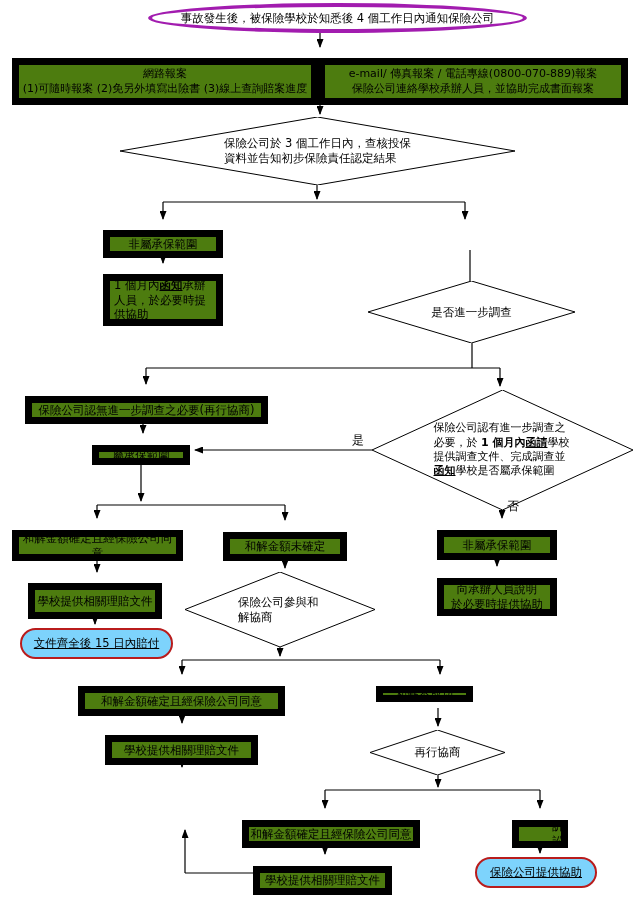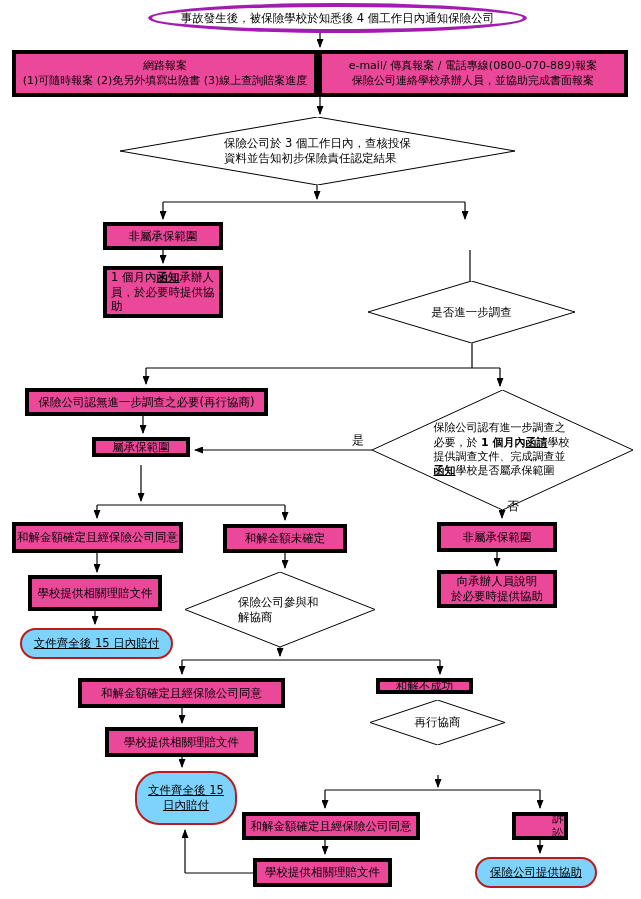--- a/index.html
+++ b/index.html
@@ -3,21 +3,21 @@
 <meta charset="utf-8">
 <style>
   html,body{margin:0;padding:0;background:#ffffff;}
   #canvas{
     position:relative;width:641px;height:899px;background:#ffffff;
     font-family:"DejaVu Sans","Liberation Sans",sans-serif;
     font-size:11.5px;color:#000;line-height:1.3;
   }
   .node{position:absolute;display:flex;align-items:center;justify-content:center;
         text-align:center;box-sizing:border-box;}
-  .rect{border:4px solid #000000;background:#ec4899;}
+  .rect{border:7px solid #000000;background:#4d7c0f;margin-top:8px;}
   .ellipse{border:4px solid #a21caf;border-radius:50%;background:#fff;}
   .stadium{border:2px solid #b91c1c;background:#7dd3fc;text-decoration:underline;}
   .diamond{background:transparent;border:none;}
   .diamond svg{position:absolute;left:0;top:0;}
   .diamond .txt{position:relative;z-index:1;}
   .l{display:block;}
   .left{text-align:left;}
   .bu{font-weight:bold;text-decoration:underline;}
   .b{font-weight:bold;}
   .nowrap{white-space:nowrap;}
@@ -182,33 +182,27 @@
   </div>
 
   <div class="node rect" style="left:376px;top:678px;width:97px;height:16px;">
     <span>和解不成功</span>
   </div>
 
   <div class="node rect" style="left:105px;top:727px;width:153px;height:30px;">
     <span>學校提供相關理賠文件</span>
   </div>
 
-  <div class="node diamond" style="left:370px;top:700px;width:135px;height:45px;">
+  <div class="node diamond" style="left:370px;top:730px;width:135px;height:45px;">
     <svg width="135" height="45">
       <polygon points="67.5,0 135,22.5 67.5,45 0,22.5" fill="#fff" stroke="#000" stroke-width="1"></polygon>
     </svg>
     <span class="txt">再行協商</span>
   </div>
 
-  <div class="node stadium" style="left:135px;top:771px;width:102px;height:54px;border-radius:24px;">
-    <div>
-      <span class="l">文件齊全後 15</span>
-      <span class="l">日內賠付</span>
-    </div>
-  </div>
 
   <div class="node rect" style="left:242px;top:812px;width:178px;height:28px;">
     <span>和解金額確定且經保險公司同意</span>
   </div>
 
   <div class="node rect" style="left:512px;top:812px;width:56px;height:28px;padding-left:36px;">
     <span>訴訟</span>
   </div>
 
   <div class="node rect" style="left:253px;top:858px;width:139px;height:29px;">

